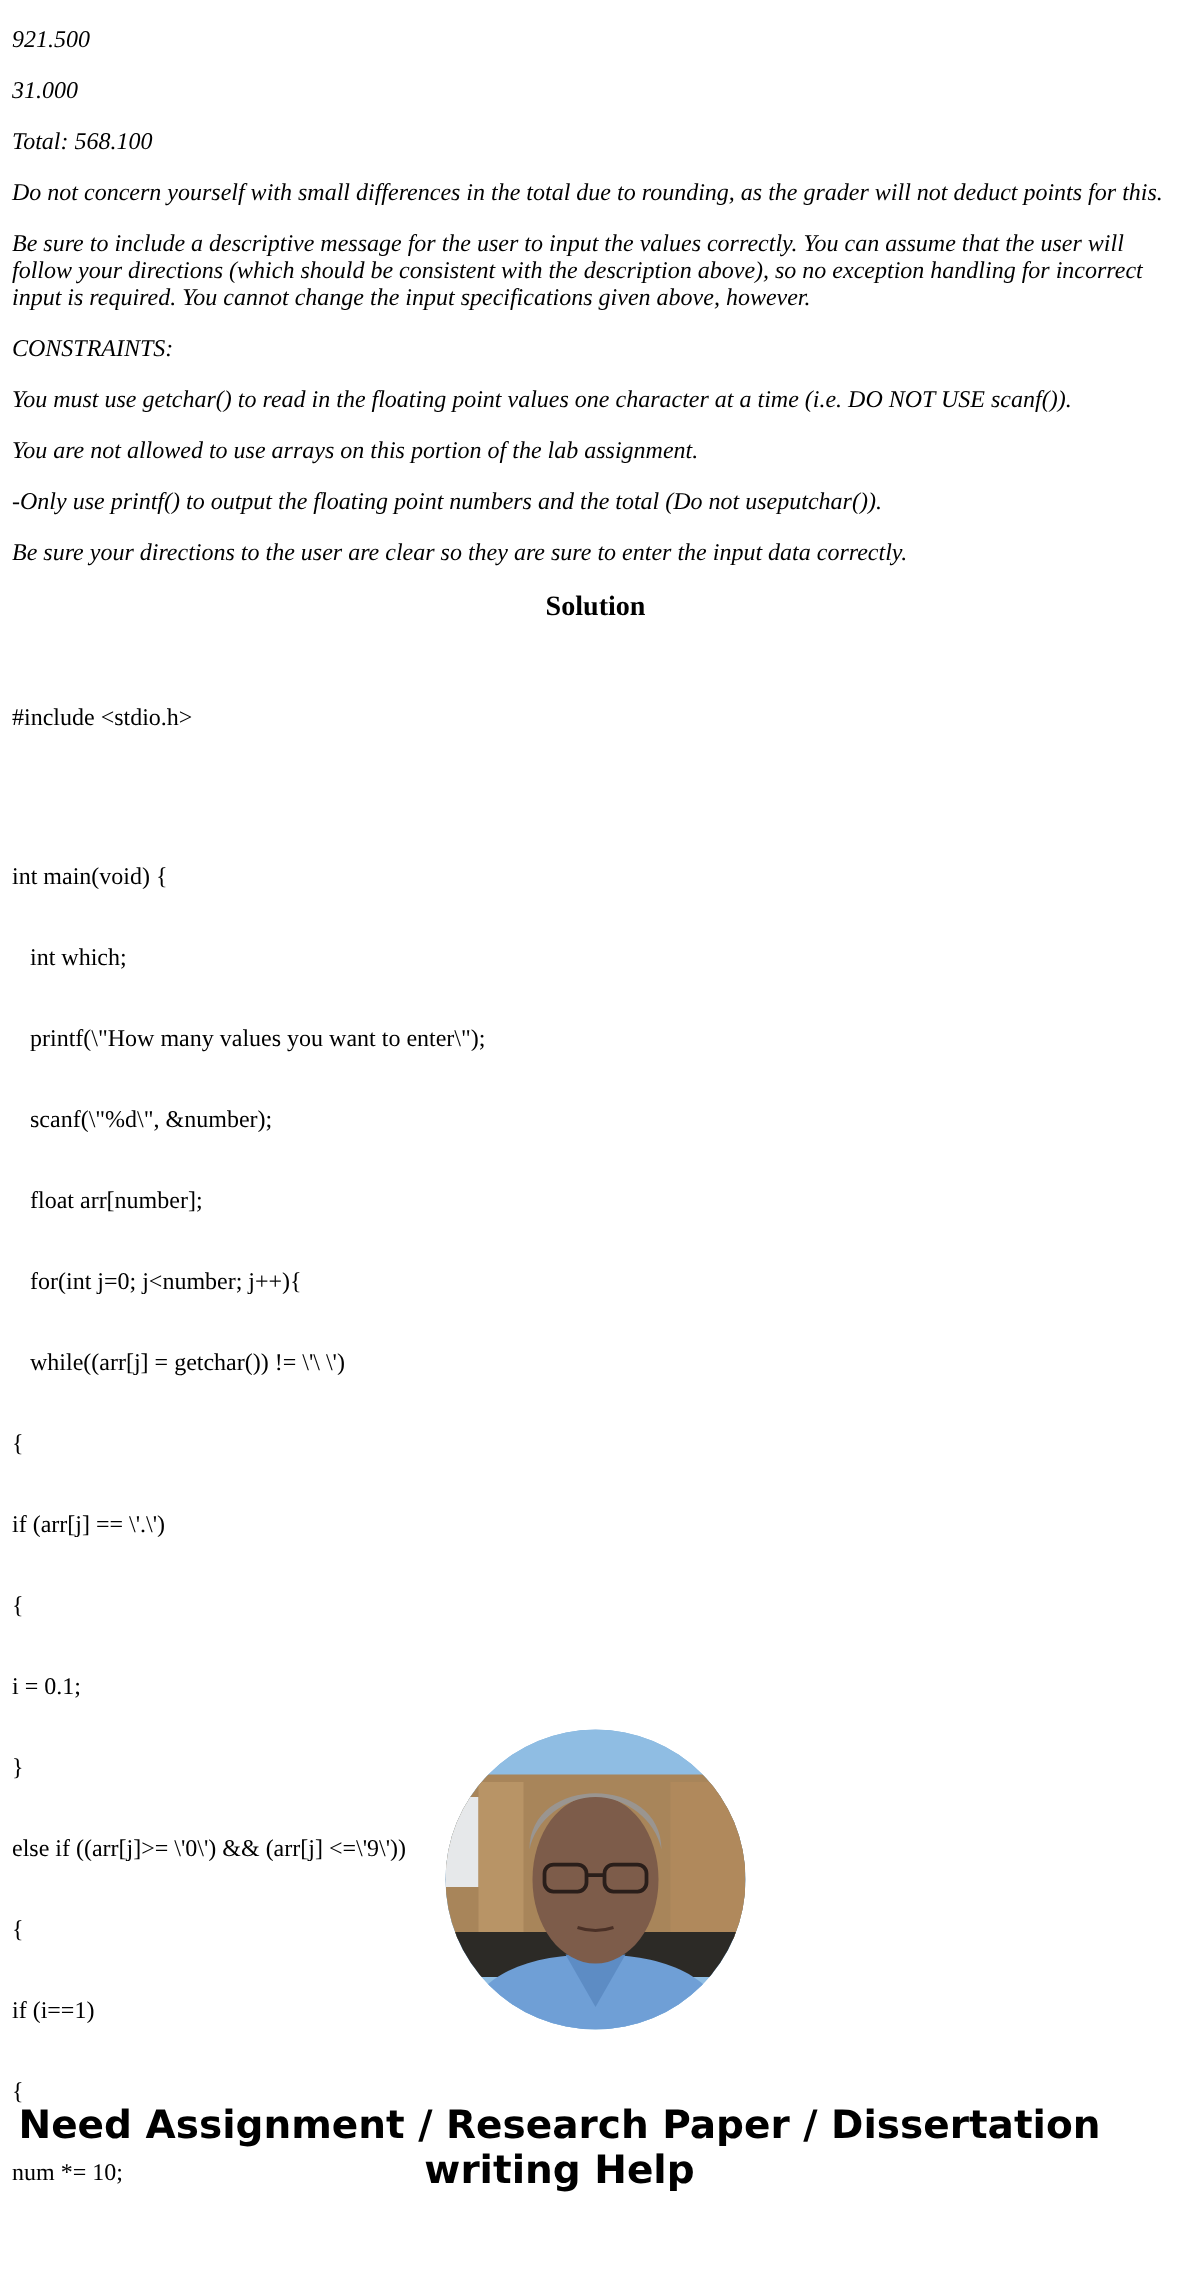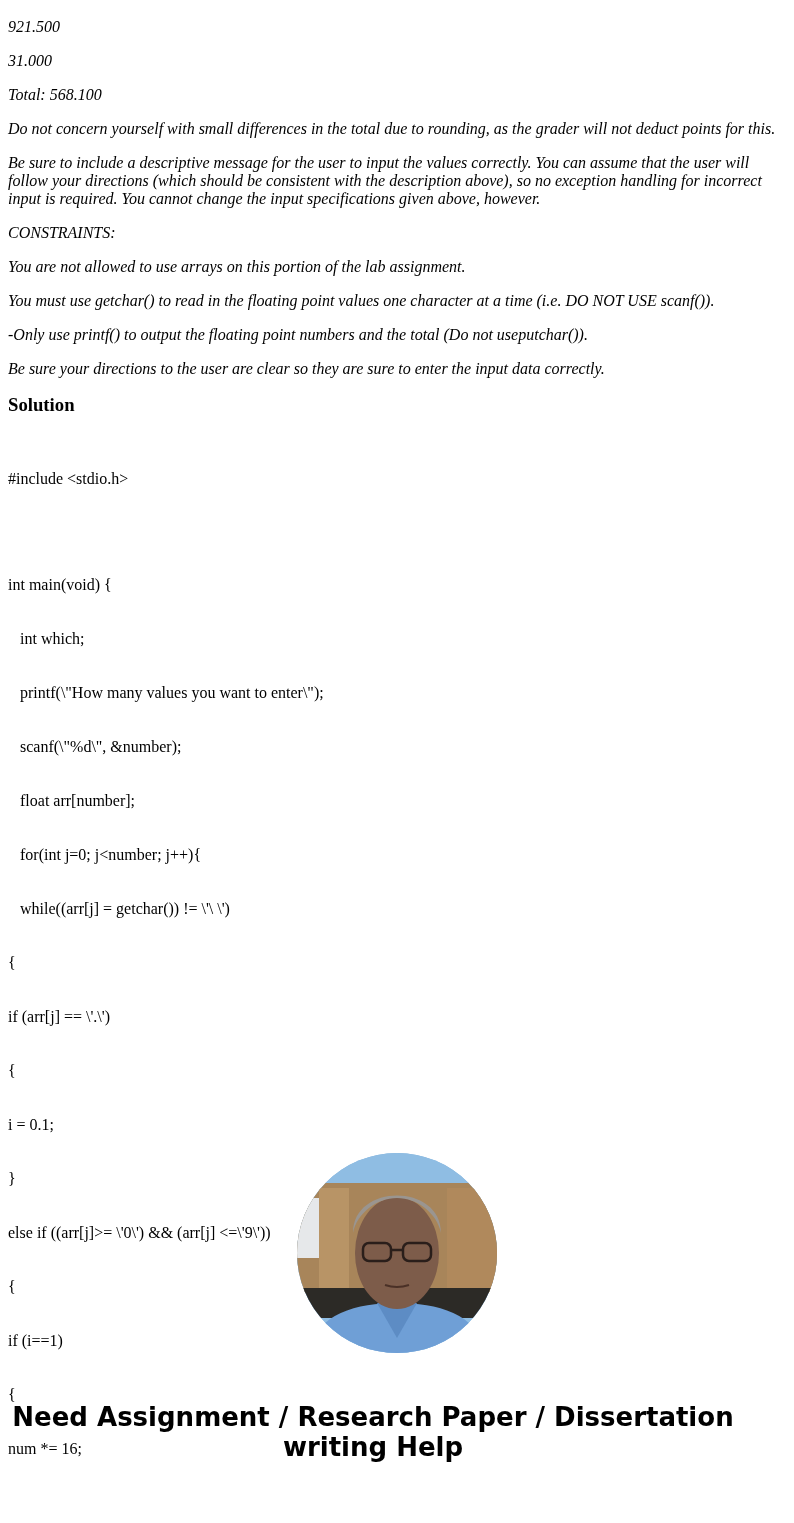--- a/index.html
+++ b/index.html
@@ -26,20 +26,21 @@
       margin: 0 0 16px 0;
       line-height: 18px;
       font-style: italic;
     }
     h3 {
       font-family: "Liberation Serif", serif;
       font-size: 18.72px;
       font-weight: bold;
       margin: 0 0 18px 0;
       line-height: 22px;
+      text-align: center;
     }
     .code {
       white-space: pre;
       font-family: "Liberation Serif", serif;
       font-size: 16px;
       line-height: 18px;
       margin: 0;
     }
     .code-line { display: block; height: 18px; }
     .code-gap { display: block; height: 16px; }
@@ -73,22 +74,22 @@
 <div class="page">
   <p>0.875</p>
   <p>921.500</p>
   <p>31.000</p>
   <p>Total: 568.100</p>
 
   <p>Do not concern yourself with small differences in the total due to rounding, as the grader will not deduct points for this.</p>
   <p>Be sure to include a descriptive message for the user to input the values correctly. You can assume that the user will follow your directions (which should be consistent with the description above), so no exception handling for incorrect input is required. You cannot change the input specifications given above, however.</p>
 
   <p>CONSTRAINTS:</p>
+  <p>You must use getchar() to read in the floating point values one character at a time (i.e. DO NOT USE scanf()).</p>
   <p>You are not allowed to use arrays on this portion of the lab assignment.</p>
-  <p>You must use getchar() to read in the floating point values one character at a time (i.e. DO NOT USE scanf()).</p>
   <p>-Only use printf() to output the floating point numbers and the total (Do not useputchar()).</p>
   <p>Be sure your directions to the user are clear so they are sure to enter the input data correctly.</p>
 
   <h3>Solution</h3>
 
   <div class="code">
     <span class="code-line">#include &lt;stdio.h&gt;</span>
     <span class="code-gap"></span>
     <span class="code-line">int main(void) {</span>
     <span class="code-line">   int which;</span>
@@ -99,21 +100,21 @@
     <span class="code-line">   while((arr[j] = getchar()) != \'\ \')</span>
     <span class="code-line">{</span>
     <span class="code-line">if (arr[j] == \'.\')</span>
     <span class="code-line">{</span>
     <span class="code-line">i = 0.1;</span>
     <span class="code-line">}</span>
     <span class="code-line">else if ((arr[j]&gt;= \'0\') &amp;&amp; (arr[j] &lt;=\'9\'))</span>
     <span class="code-line">{</span>
     <span class="code-line">if (i==1)</span>
     <span class="code-line">{</span>
-    <span class="code-line">num *= 16;</span>
+    <span class="code-line">num *= 10;</span>
     
     
     
     
     
     
     
     
     
     

